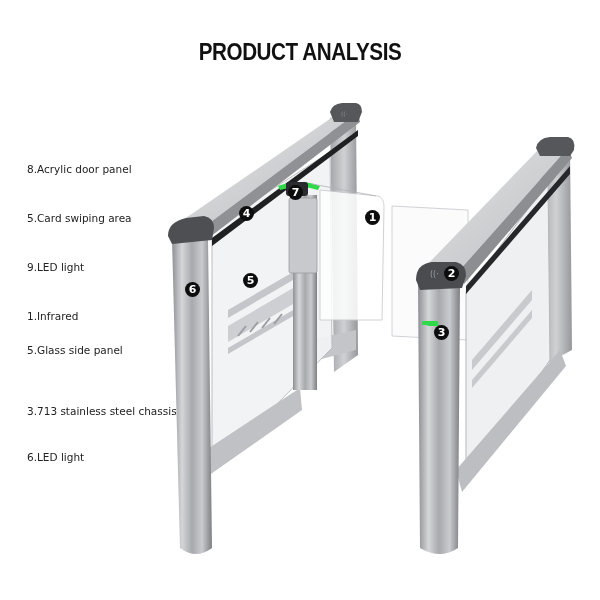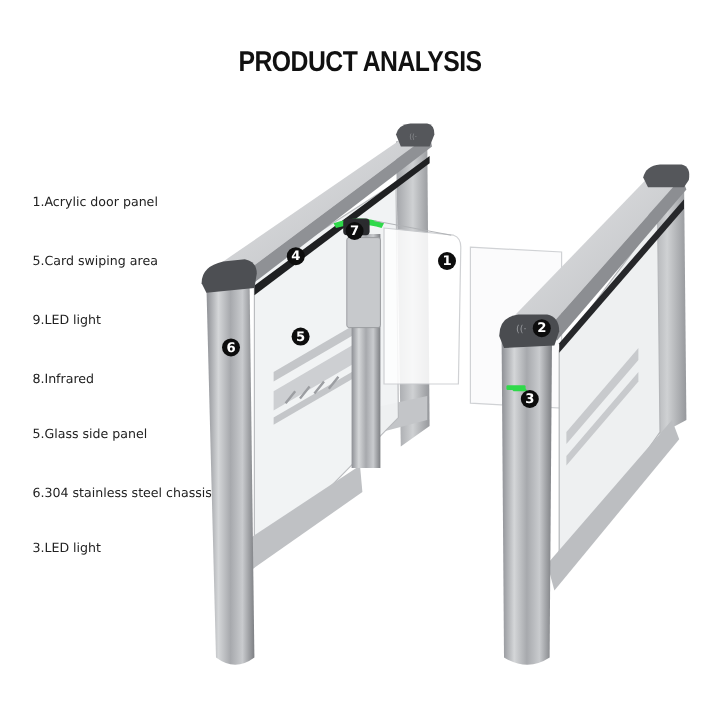--- a/index.html
+++ b/index.html
@@ -25,27 +25,27 @@
       background: #0d0d0d; color: #ffffff; font-family: "DejaVu Sans", sans-serif;
       font-weight: 700; font-size: 11px; line-height: 15px; text-align: center;
     }
   </style>
 </head>
 <body>
 
 <div class="title">PRODUCT ANALYSIS</div>
 
 <div class="legend">
-  <div class="legend-item" style="top:163px">1.Acrylic door panel</div>
+  <div class="legend-item" style="top:163px">8.Acrylic door panel</div>
   <div class="legend-item" style="top:212px">5.Card swiping area</div>
   <div class="legend-item" style="top:261px">9.LED light</div>
-  <div class="legend-item" style="top:310px">8.Infrared</div>
-  <div class="legend-item" style="top:356px">5.Glass side panel</div>
-  <div class="legend-item" style="top:405px">6.304 stainless steel chassis</div>
-  <div class="legend-item" style="top:451px">3.LED light</div>
+  <div class="legend-item" style="top:310px">1.Infrared</div>
+  <div class="legend-item" style="top:344px">5.Glass side panel</div>
+  <div class="legend-item" style="top:405px">3.713 stainless steel chassis</div>
+  <div class="legend-item" style="top:451px">6.LED light</div>
 </div>
 
 <svg class="illustration" viewBox="0 0 600 600" xmlns="http://www.w3.org/2000/svg">
   <defs>
     <linearGradient id="postGrad" x1="0" y1="0" x2="1" y2="0">
       <stop offset="0" stop-color="#8e9095"></stop>
       <stop offset="0.25" stop-color="#d4d6d8"></stop>
       <stop offset="0.5" stop-color="#a7a9ad"></stop>
       <stop offset="0.75" stop-color="#c9cbce"></stop>
       <stop offset="1" stop-color="#7d7f83"></stop>

